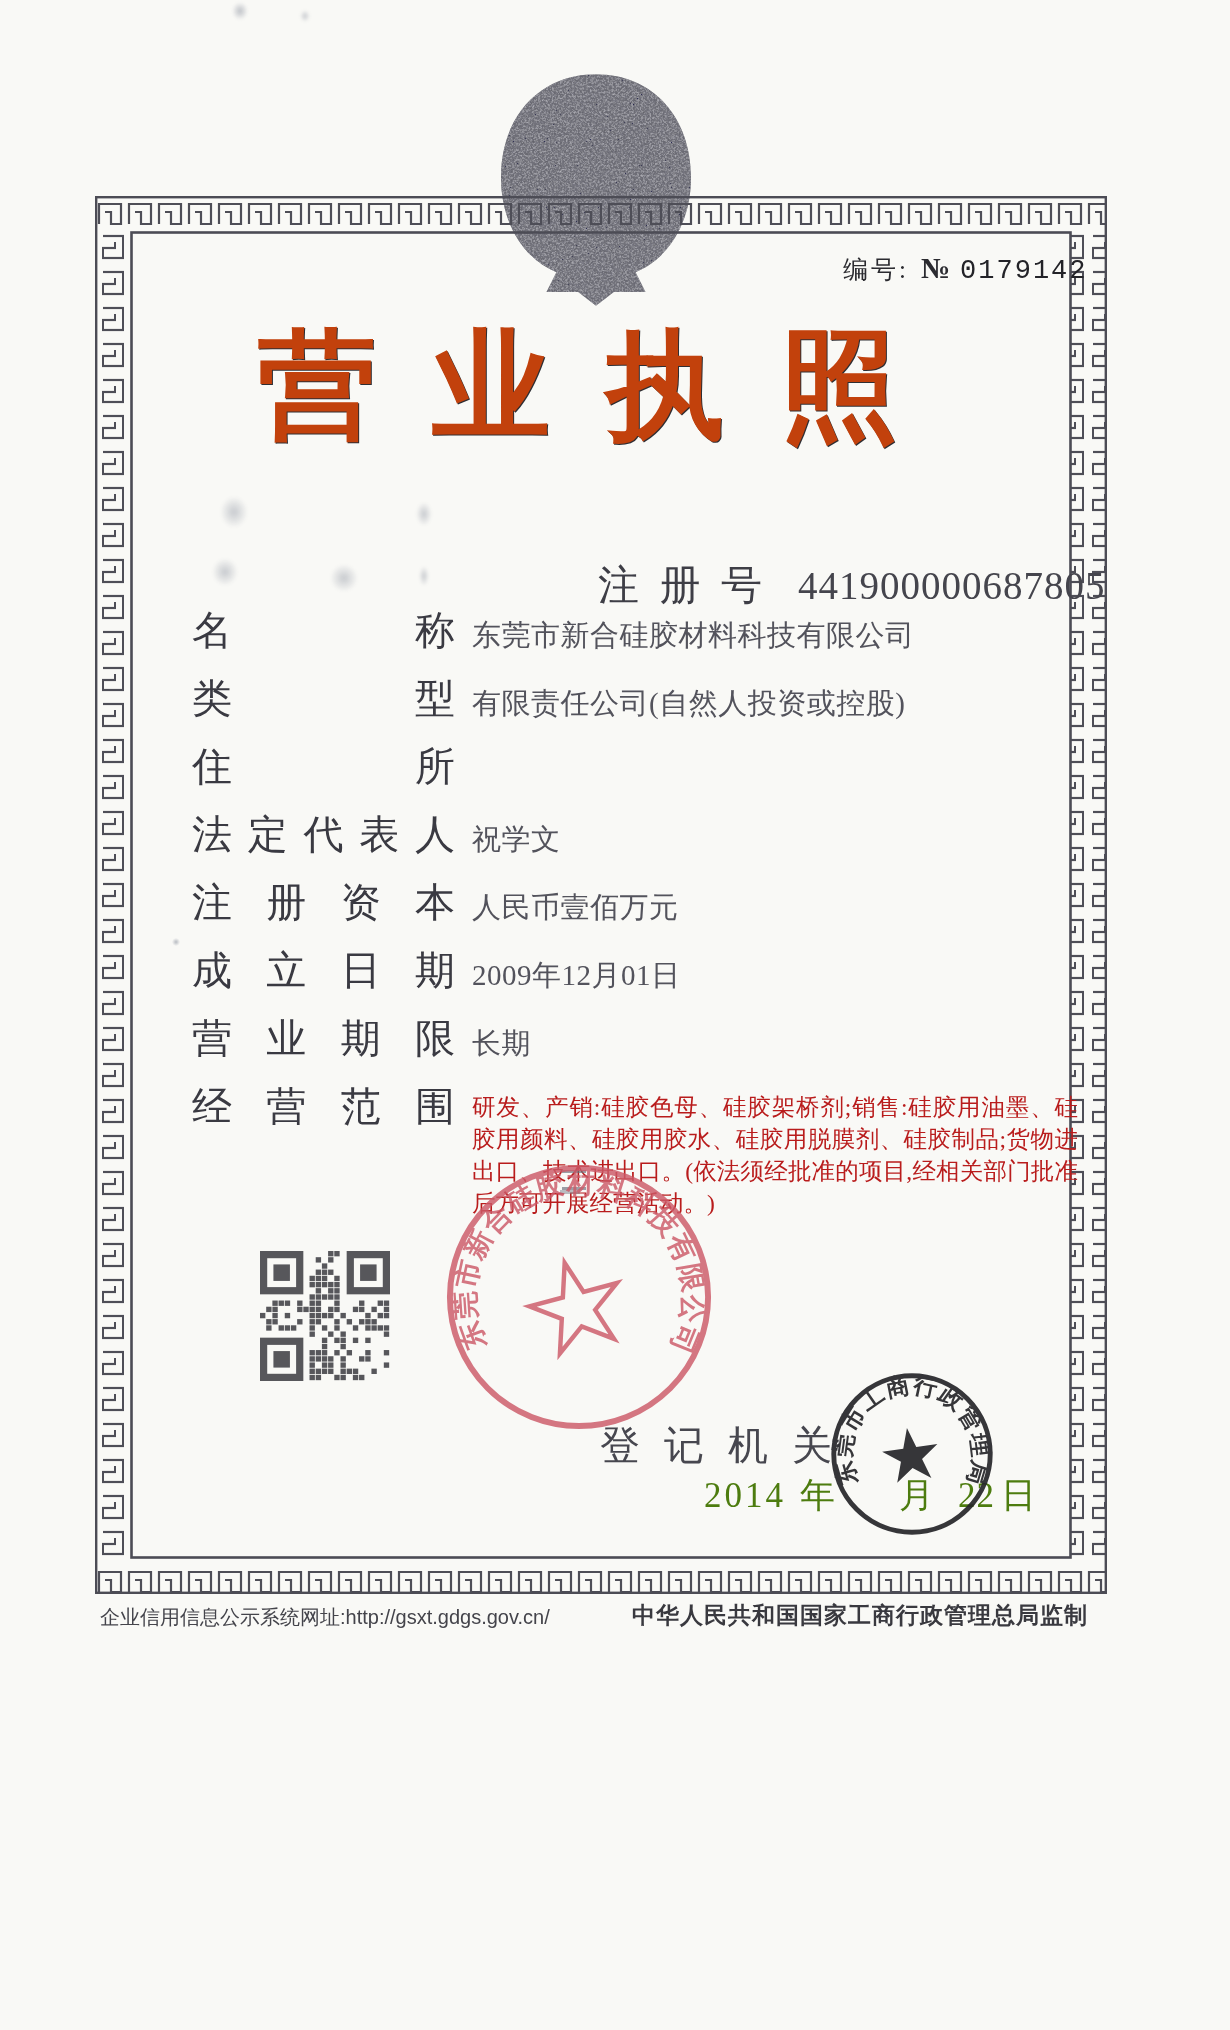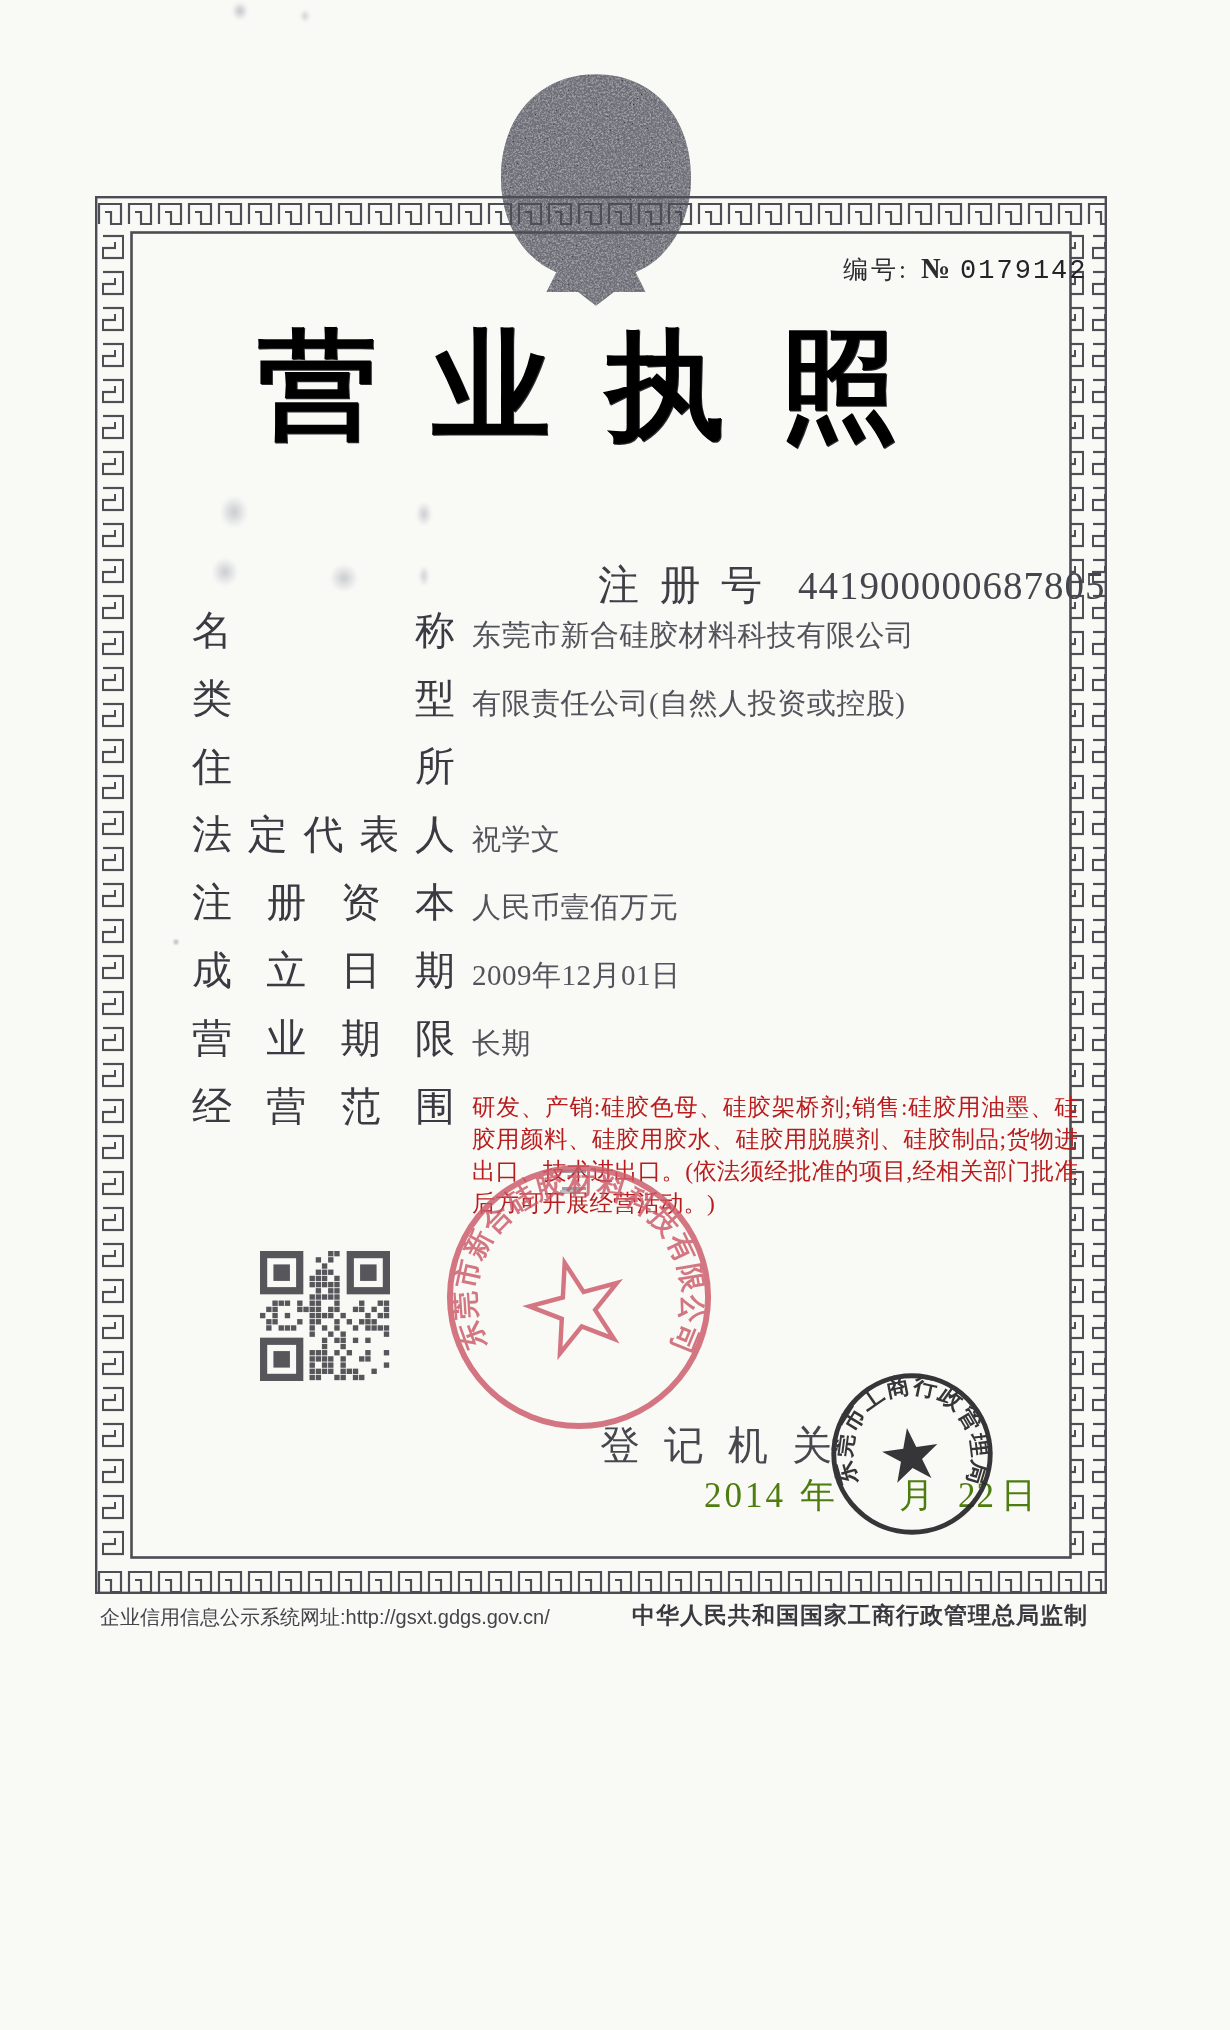--- a/index.html
+++ b/index.html
@@ -18,21 +18,21 @@
   .frame{position:absolute;left:95px;top:196px;width:1012px;height:1398px;}
 
   
   .serial{position:absolute;left:843px;top:252px;white-space:nowrap;color:#2b2b30;}
   .serial .lbl{font-size:25px;letter-spacing:3px;}
   .serial .sym{font-size:29px;font-weight:bold;margin:0 10px 0 12px;}
   .serial .num{font-size:27px;font-family:"Liberation Mono","DejaVu Sans Mono",monospace;letter-spacing:2px;color:#232328;}
 
   
   .title{position:absolute;left:258px;top:316px;font-size:118px;line-height:1.2;font-weight:900;
-    letter-spacing:56px;white-space:nowrap;color:#000000;text-shadow:1px 1px 0 #2e2e33;}
+    letter-spacing:56px;white-space:nowrap;color:#c2410c;text-shadow:1px 1px 0 #2e2e33;}
 
   
   .regline{position:absolute;left:598px;top:526px;display:flex;align-items:baseline;}
   .regline .jl{width:164px;font-size:41px;color:#3e3e46;}
   .regline .val{margin-left:36px;font-size:39px;letter-spacing:1px;color:#45454d;margin-top:37px;}
 
   
   .fields{position:absolute;left:192px;top:608px;width:886px;}
   .frow{position:absolute;left:0;display:flex;align-items:flex-start;}
   .frow .jl{width:263px;flex:0 0 263px;font-size:40px;line-height:1.15;color:#3a3a42;}

